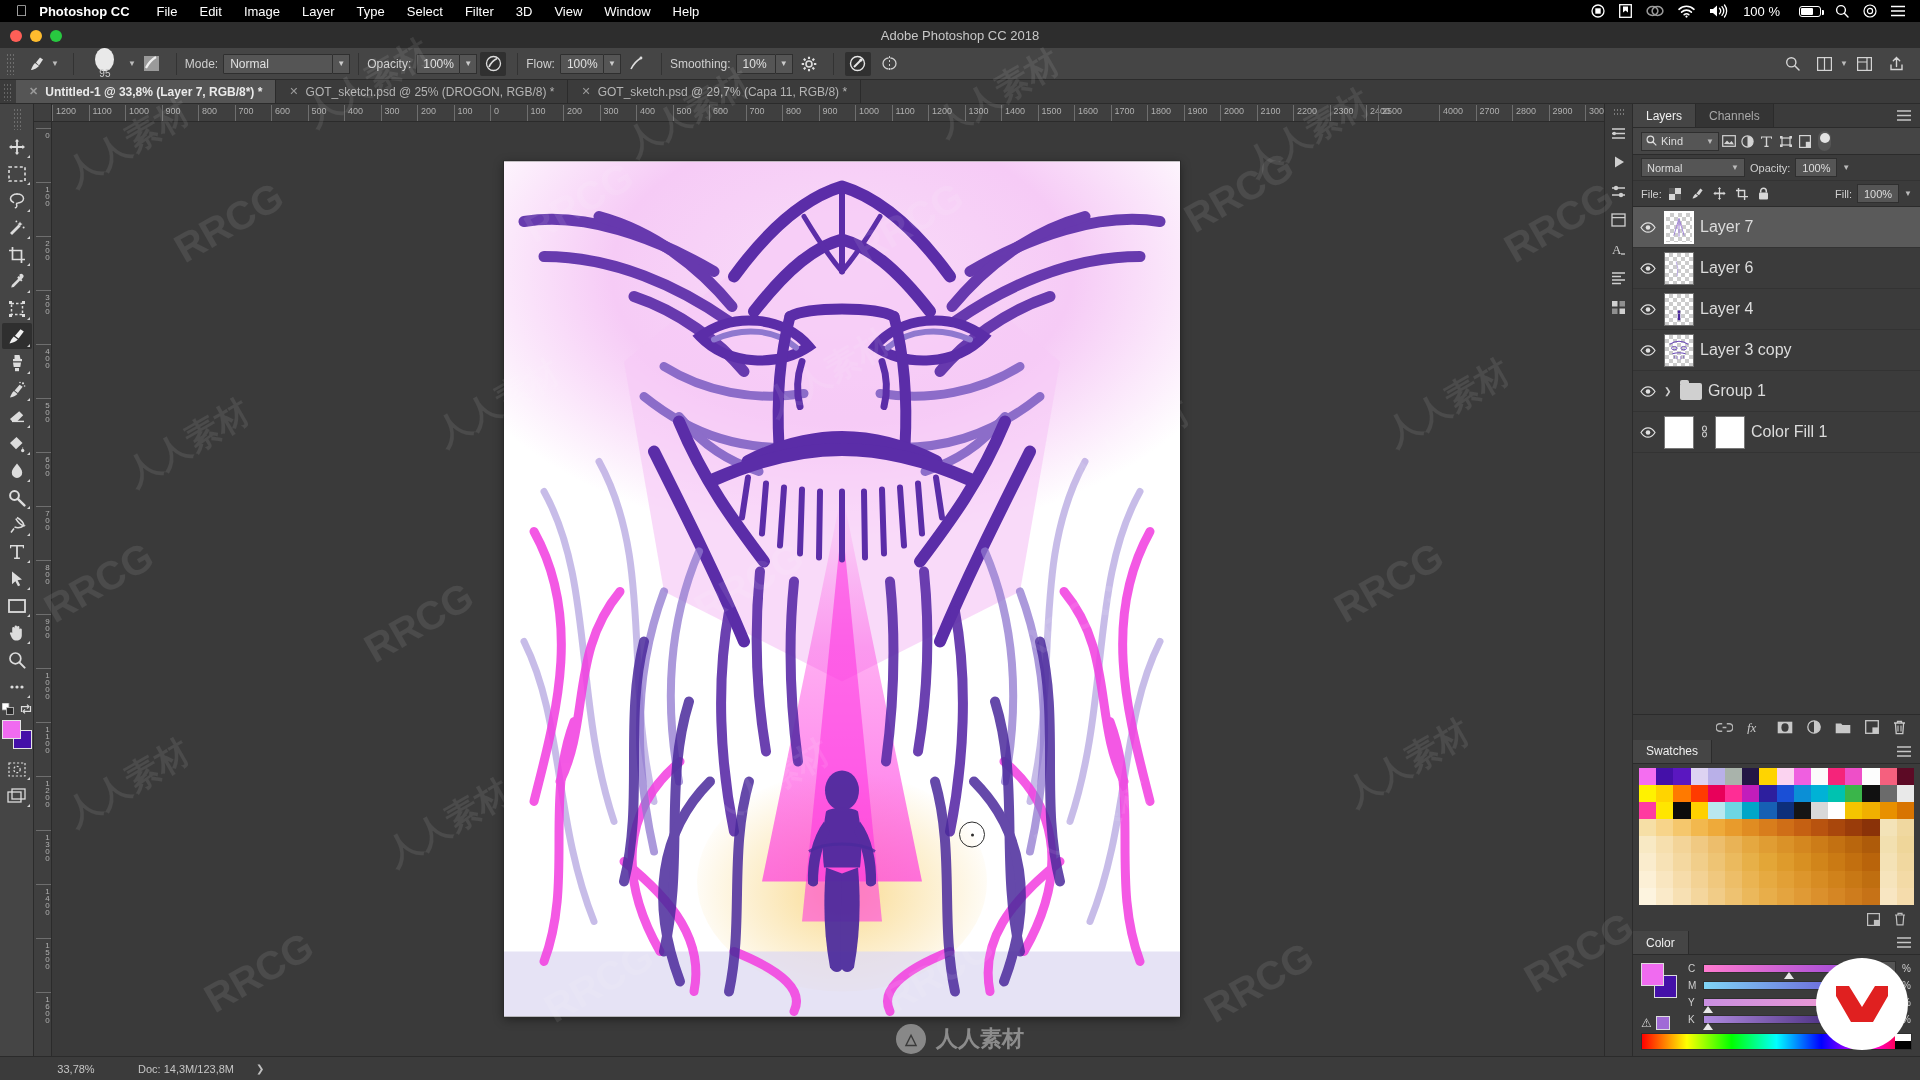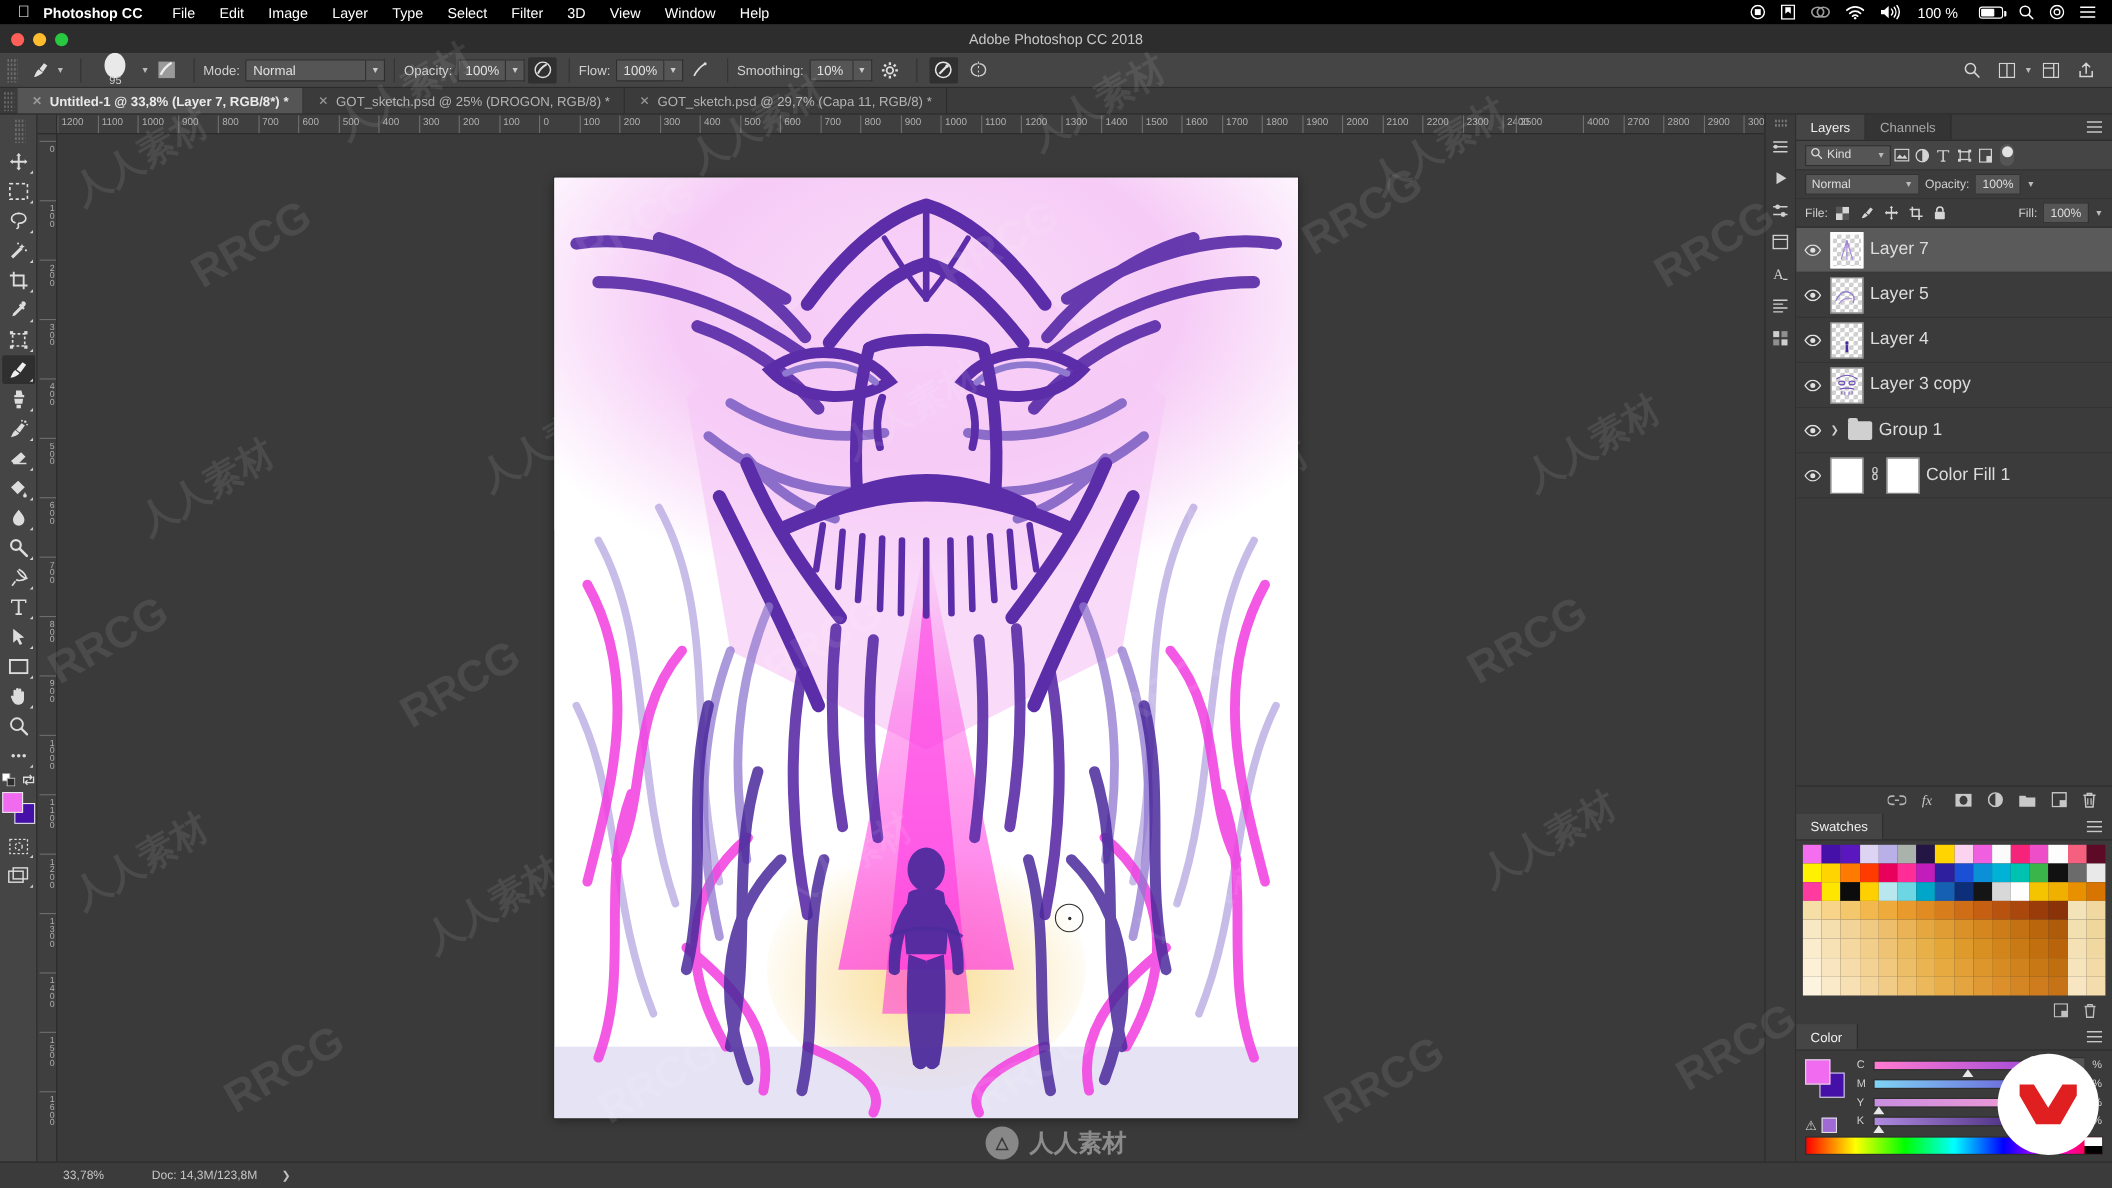--- a/index.html
+++ b/index.html
@@ -1145,25 +1145,24 @@
           </div>
           <div class="layer-row">
             <span class="eye">
               <svg width="16" height="11" viewBox="0 0 16 11">
                 <path d="M8 .8C3.9.8 1 5.5 1 5.5s2.9 4.7 7 4.7 7-4.7 7-4.7S12.1.8 8 .8z" fill="none" stroke="#e0e0e0" stroke-width="1.2"></path>
                 <circle cx="8" cy="5.5" r="2.3" fill="#e0e0e0"></circle>
               </svg>
             </span>
             <span class="thumb">
               <svg viewBox="0 0 30 33">
-                <path d="M4 22 Q10 10 18 14 Q24 17 21 24" stroke="#8f78cf" stroke-width="1.2" fill="none"></path>
-                <path d="M7 25 Q13 17 20 20" stroke="#a98fd8" stroke-width="1" fill="none"></path>
+                <path d="M12 9 Q15 16 13 25" stroke="#b9a8e0" stroke-width="1" fill="none"></path>
               </svg>
             </span>
-            <span class="layer-name">Layer 5</span>
+            <span class="layer-name">Layer 6</span>
           </div>
           <div class="layer-row">
             <span class="eye">
               <svg width="16" height="11" viewBox="0 0 16 11">
                 <path d="M8 .8C3.9.8 1 5.5 1 5.5s2.9 4.7 7 4.7 7-4.7 7-4.7S12.1.8 8 .8z" fill="none" stroke="#e0e0e0" stroke-width="1.2"></path>
                 <circle cx="8" cy="5.5" r="2.3" fill="#e0e0e0"></circle>
               </svg>
             </span>
             <span class="thumb">
               <svg viewBox="0 0 30 33">

